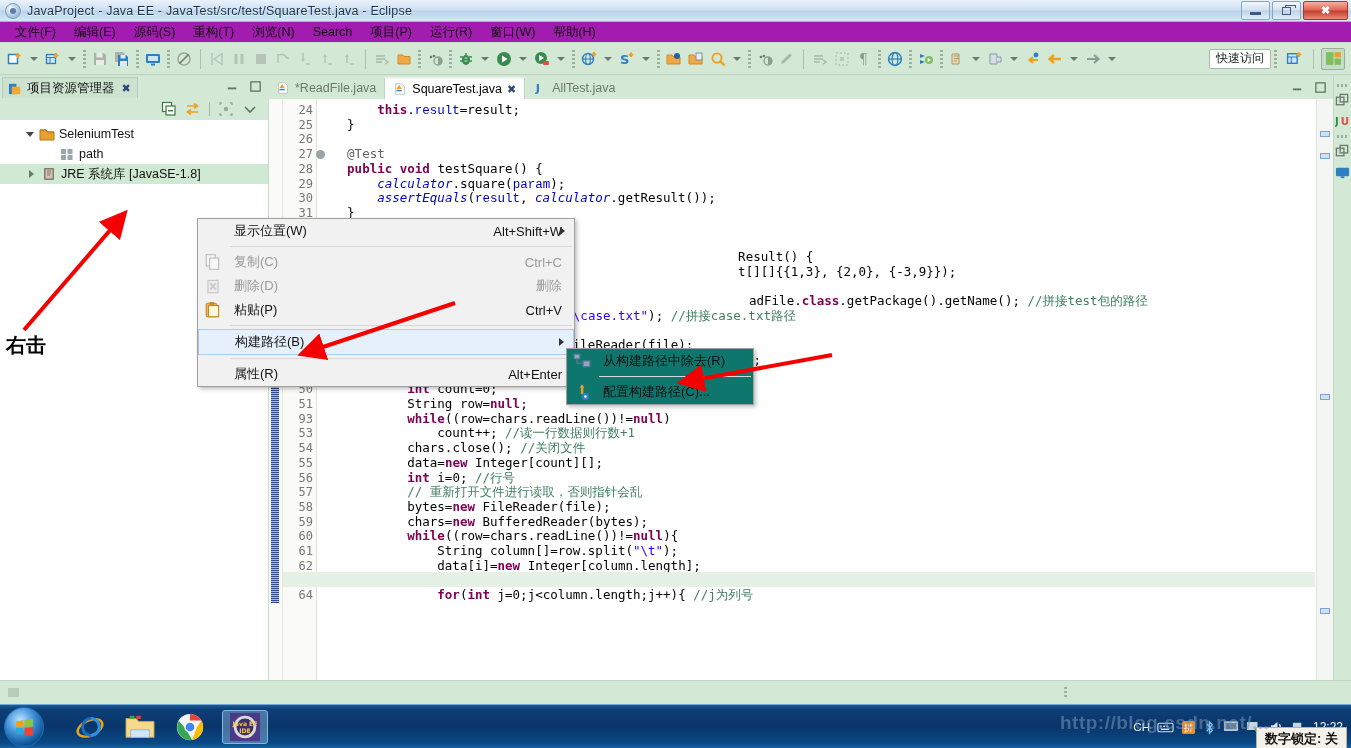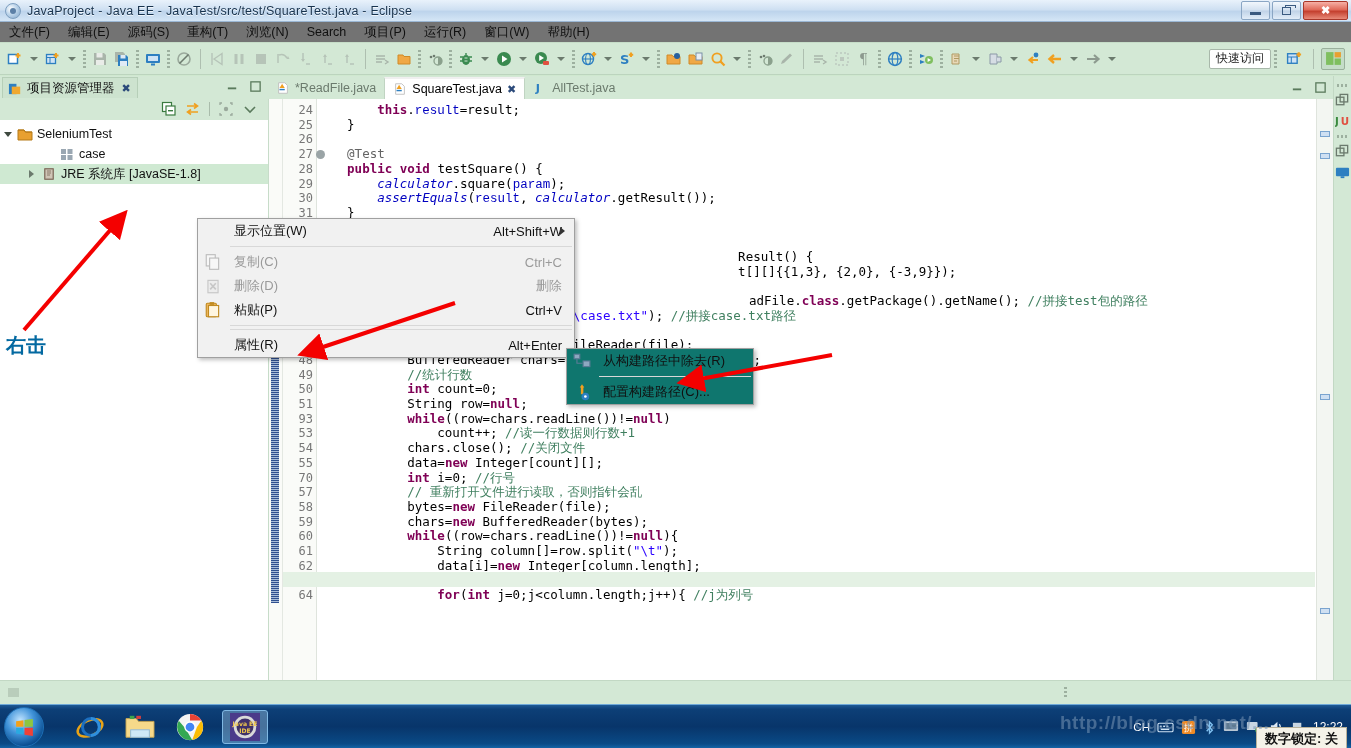--- a/index.html
+++ b/index.html
@@ -46,21 +46,21 @@
     background:linear-gradient(180deg,#f6b0a6 0%,#e06a5a 45%,#c4402f 55%,#e88a79 100%);
     border-color:#a8372a; color:#fff; font-weight:bold;
   }
   .glyph-min{ width:11px;height:3px;background:#3a5a80;margin-top:6px; }
   .glyph-max{ width:9px;height:8px;border:1.5px solid #3a5a80; position:relative;}
   .glyph-max:before{content:"";position:absolute;left:2px;top:-3px;width:9px;height:2px;border:1.5px solid #3a5a80;border-bottom:none;}
 
   
   #menubar{
     position:absolute; left:0; top:22px; width:1351px; height:21px;
-    background:#737373; display:flex; align-items:center; 
+    background:#a21caf; display:flex; align-items:center; padding-left:6px;
     border-bottom:1px solid #c6ddc8;
   }
   #menubar .mi{ padding:2px 9px; color:#101010; font-size:12.5px; white-space:nowrap; }
 
   
   #toolbar{
     position:absolute; left:0; top:43px; width:1351px; height:32px;
     background:#d3e8d5; display:flex; align-items:center; padding-left:4px;
     border-bottom:1px solid #bcd4be;
   }
@@ -205,21 +205,21 @@
   .cmsep{ height:1px;background:#d8d8d8;margin:3px 2px 3px 32px; }
 
   
   #submenu{
     position:absolute;left:566px;top:348px;width:188px;
     background:#0f766e;border:1px solid #a0a0a0;
     box-shadow:2px 2px 4px rgba(0,0,0,.25); z-index:61; font-size:13px;
   }
 
   
-  .anno-text{ position:absolute;color:#0369a1;font-size:20px;font-weight:bold;z-index:70; }
+  .anno-text{ position:absolute;color:#000000;font-size:20px;font-weight:bold;z-index:70; }
   svg.anno{ position:absolute;left:0;top:0;width:1351px;height:748px;pointer-events:none;z-index:65;}
 </style>
 </head>
 <body>
 
 <div id="titlebar">
   <div class="tb-icon"></div>
   <div class="tb-title">JavaProject  -  Java EE  -  JavaTest/src/test/SquareTest.java  -  Eclipse</div>
   <div id="winbtns">
     <div>
@@ -551,37 +551,37 @@
     <span style="width:1px;height:14px;background:#a9bcab;display:inline-block;"></span>
     <svg width="16" height="16" viewBox="0 0 16 16">
       <path d="M2 4 V2 H4 M12 2 H14 V4 M14 12 V14 H12 M4 14 H2 V12" stroke="#9aa99c" stroke-width="1.3" fill="none"></path>
       <circle cx="8" cy="8" r="2.2" fill="#9aa99c"></circle>
       </svg>
     <svg width="16" height="16" viewBox="0 0 16 16">
       <path d="M3 6 L8 11 L13 6" stroke="#5a7a5c" stroke-width="1.6" fill="none"></path>
       </svg>
   </div>
   <div id="pe-tree">
-      <div class="trow" style="padding-left: 2px;">
+      <div class="trow" style="padding-left: 24px;">
         <span class="arrow open"></span>
         <svg width="16" height="16" viewBox="0 0 16 16">
           <path d="M1 4 h6 l1.5 2 H15 v8 H1 Z" fill="#e8a030" stroke="#b57a18"></path>
           <path d="M1 4 h6 l1.5 2 H15" fill="none" stroke="#b57a18"></path>
         </svg>
         <span class="tlabel">SeleniumTest</span>
       </div>
       <div class="trow" style="padding-left: 44px;">
         <span class="arrow"></span>
         <svg width="16" height="16" viewBox="0 0 16 16">
           <rect x="2" y="3" width="5" height="5" fill="#9aa7b2"></rect>
           <rect x="8.5" y="3" width="5" height="5" fill="#9aa7b2"></rect>
           <rect x="2" y="9" width="5" height="5" fill="#9aa7b2"></rect>
           <rect x="8.5" y="9" width="5" height="5" fill="#9aa7b2"></rect>
         </svg>
-        <span class="tlabel">case</span>
+        <span class="tlabel">path</span>
       </div>
       <div class="trow sel" style="padding-left: 26px;">
         <span class="arrow closed"></span>
         <svg width="16" height="16" viewBox="0 0 16 16">
           <rect x="3" y="2" width="10" height="12" rx="1" fill="#8a7a6a"></rect>
           <rect x="4.5" y="3.5" width="7" height="9" fill="#cfc4b5"></rect>
           <path d="M6 5 h4 M6 7 h4 M6 9 h3" stroke="#8a7a6a"></path>
         </svg>
         <span class="tlabel">JRE 系统库 [JavaSE-1.8]</span>
       </div>
@@ -645,21 +645,21 @@
         <div class="ln" style="top: 224.5px;">46</div>
         <div class="ln" style="top: 239.2px;">47</div>
         <div class="ln" style="top: 253.9px;">48</div>
         <div class="ln" style="top: 268.6px;">49</div>
         <div class="ln" style="top: 283.3px;">50</div>
         <div class="ln" style="top: 298px;">51</div>
         <div class="ln" style="top: 312.7px;">93</div>
         <div class="ln" style="top: 327.4px;">53</div>
         <div class="ln" style="top: 342.1px;">54</div>
         <div class="ln" style="top: 356.8px;">55</div>
-        <div class="ln" style="top: 371.5px;">70</div>
+        <div class="ln" style="top: 371.5px;">56</div>
         <div class="ln" style="top: 386.2px;">57</div>
         <div class="ln" style="top: 400.9px;">58</div>
         <div class="ln" style="top: 415.6px;">59</div>
         <div class="ln" style="top: 430.3px;">60</div>
         <div class="ln" style="top: 445px;">61</div>
         <div class="ln" style="top: 459.7px;">62</div>
         <div class="ln" style="top: 474.4px;">63</div>
         <div class="ln" style="top: 489.1px;">64</div>
       </div>
     <div id="code"><div class="cl" style="top: 4px; left: 60.16px;"><span class="kw">this</span><span class="pln">.</span><span class="fld">result</span><span class="pln">=result;</span></div><div class="cl" style="top: 18.7px; left: 30.08px;"><span class="pln">}</span></div><div class="cl" style="top: 33.4px; left: 0px;"></div><div class="cl" style="top: 48.1px; left: 30.08px;"><span class="ann">@Test</span></div><div class="cl" style="top: 62.8px; left: 30.08px;"><span class="kw">public void </span><span class="pln">testSquare() {</span></div><div class="cl" style="top: 77.5px; left: 60.16px;"><span class="stat">calculator</span><span class="pln">.square(</span><span class="fld">param</span><span class="pln">);</span></div><div class="cl" style="top: 92.2px; left: 60.16px;"><span class="stat">assertEquals</span><span class="pln">(</span><span class="fld">result</span><span class="pln">, </span><span class="stat">calculator</span><span class="pln">.getResult());</span></div><div class="cl" style="top: 106.9px; left: 30.08px;"><span class="pln">}</span></div><div class="cl" style="top: 121.6px; left: 0px;"></div><div class="cl" style="top: 136.3px; left: 30.08px;"></div><div class="cl" style="top: 151px; left: 421.12px;"><span class="pln">Result() {</span></div><div class="cl" style="top: 165.7px; left: 421.12px;"><span class="pln">t[][]{{</span><span class="pln">1</span><span class="pln">,3}, {2,0}, {-3,9}});</span></div><div class="cl" style="top: 180.4px; left: 0px;"></div><div class="cl" style="top: 195.1px; left: 60.16px;"><span class="cmt">// TODO 自动生成的方法存根</span></div><div class="cl" style="top: 209.8px; left: 60.16px;"><span class="pln">File file=</span><span class="kw">new</span><span class="pln"> File(path+</span><span class="str">"\\case.txt"</span><span class="pln">); </span><span class="cmt">//拼接case.txt路径</span></div><div class="cl" style="top: 224.5px; left: 60.16px;"><span class="kw">try</span><span class="pln"> {</span></div><div class="cl" style="top: 239.2px; left: 90.24px;"><span class="pln">FileReader bytes=</span><span class="kw">new</span><span class="pln"> FileReader(file);</span></div><div class="cl" style="top: 253.9px; left: 90.24px;"><span class="pln">BufferedReader chars=</span><span class="kw">new</span><span class="pln"> BufferedReader(bytes);</span></div><div class="cl" style="top: 268.6px; left: 90.24px;"><span class="cmt">//统计行数</span></div><div class="cl" style="top: 283.3px; left: 90.24px;"><span class="kw">int</span><span class="pln"> count=0;</span></div><div class="cl" style="top: 298px; left: 90.24px;"><span class="pln">String row=</span><span class="kw">null</span><span class="pln">;</span></div><div class="cl" style="top: 312.7px; left: 90.24px;"><span class="kw">while</span><span class="pln">((row=chars.readLine())!=</span><span class="kw">null</span><span class="pln">)</span></div><div class="cl" style="top: 327.4px; left: 120.32px;"><span class="pln">count++; </span><span class="cmt">//读一行数据则行数+1</span></div><div class="cl" style="top: 342.1px; left: 90.24px;"><span class="pln">chars.close(); </span><span class="cmt">//关闭文件</span></div><div class="cl" style="top: 356.8px; left: 90.24px;"><span class="pln">data=</span><span class="kw">new</span><span class="pln"> Integer[count][];</span></div><div class="cl" style="top: 371.5px; left: 90.24px;"><span class="kw">int</span><span class="pln"> i=0; </span><span class="cmt">//行号</span></div><div class="cl" style="top: 386.2px; left: 90.24px;"><span class="cmt">// 重新打开文件进行读取，否则指针会乱</span></div><div class="cl" style="top: 400.9px; left: 90.24px;"><span class="pln">bytes=</span><span class="kw">new</span><span class="pln"> FileReader(file);</span></div><div class="cl" style="top: 415.6px; left: 90.24px;"><span class="pln">chars=</span><span class="kw">new</span><span class="pln"> BufferedReader(bytes);</span></div><div class="cl" style="top: 430.3px; left: 90.24px;"><span class="kw">while</span><span class="pln">((row=chars.readLine())!=</span><span class="kw">null</span><span class="pln">){</span></div><div class="cl" style="top: 445px; left: 120.32px;"><span class="pln">String column[]=row.split(</span><span class="str">"\t"</span><span class="pln">);</span></div><div class="cl" style="top: 459.7px; left: 120.32px;"><span class="pln">data[i]=</span><span class="kw">new</span><span class="pln"> Integer[column.length];</span></div><div class="cl" style="top: 474.4px; left: 120.32px;"><span class="cmt">//给数组赋值</span></div><div class="cl" style="top: 489.1px; left: 120.32px;"><span class="kw">for</span><span class="pln">(</span><span class="kw">int</span><span class="pln"> j=0;j&lt;column.length;j++){ </span><span class="cmt">//j为列号</span></div><div class="cl" style="top: 195.1px; left: 432px;"><span class="pln">adFile</span><span class="pln">.</span><span class="kw">class</span><span class="pln">.getPackage().getName(); </span><span class="cmt">//拼接test包的路径</span></div></div>
@@ -819,20 +819,24 @@
     <div class="cmi">
       <span class="ico"><svg width="18" height="18" viewBox="0 0 16 16">
           <rect x="2" y="2" width="9" height="12" rx="1" fill="#f0b860" stroke="#c08a20"></rect>
           <rect x="4" y="4" width="9" height="10" fill="#fff6e0" stroke="#c08a20"></rect>
           <rect x="5" y="1" width="4" height="2.4" fill="#c08a20"></rect>
         </svg></span>
       <span>粘贴(P)</span>
       <span class="accel">Ctrl+V</span>
     </div>
     <div class="cmsep"></div>
+    <div class="cmi hover">
+      <span>构建路径(B)</span>
+      <span class="sub"></span>
+    </div>
     <div class="cmsep"></div>
     <div class="cmi">
       <span>属性(R)</span>
       <span class="accel">Alt+Enter</span>
     </div>
   </div>
 
 <div id="submenu">
   <div class="gutter"></div>
 <div class="cmi">

